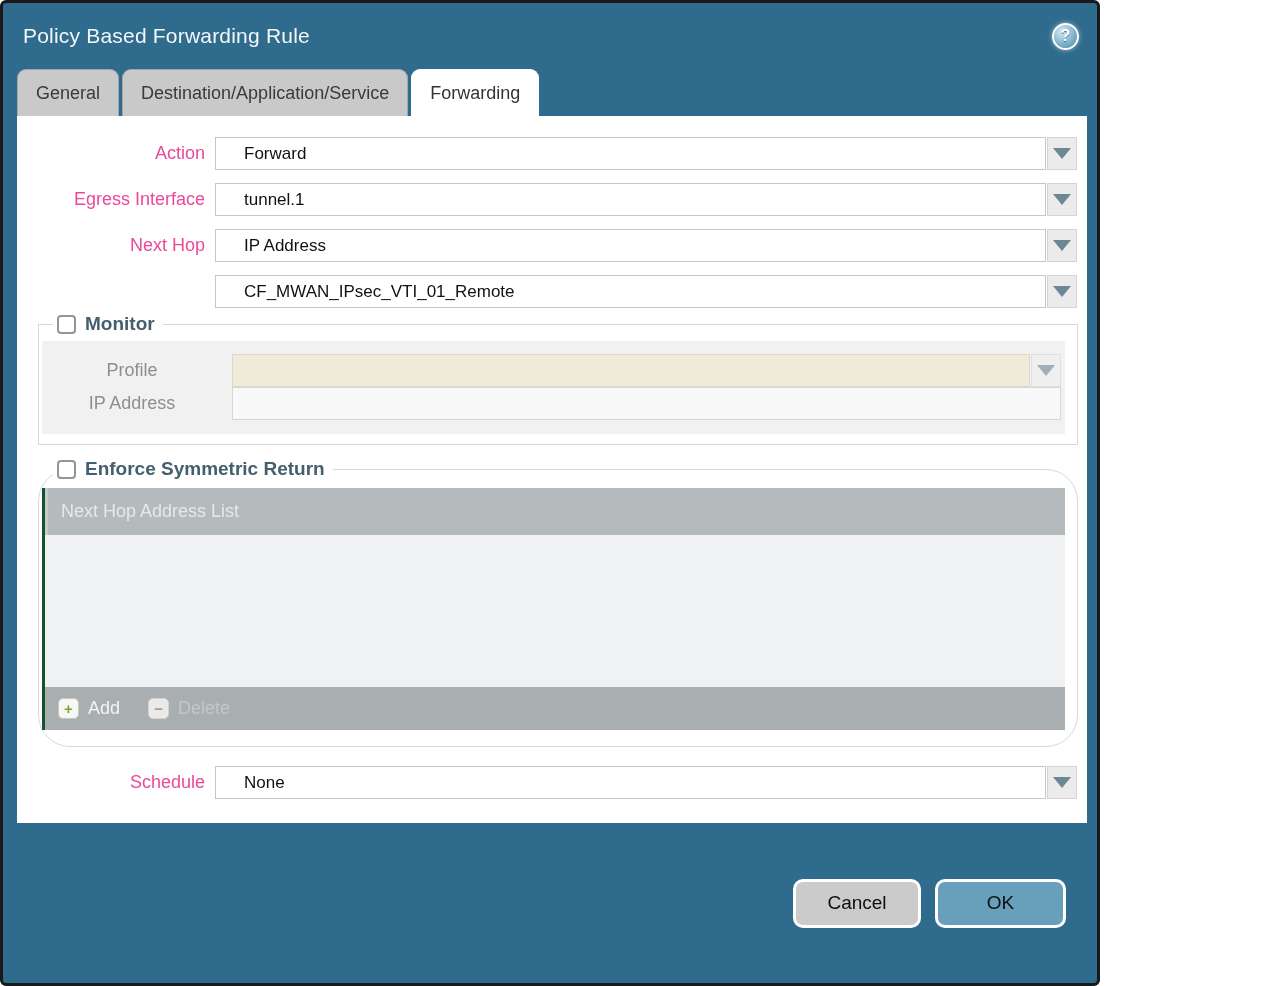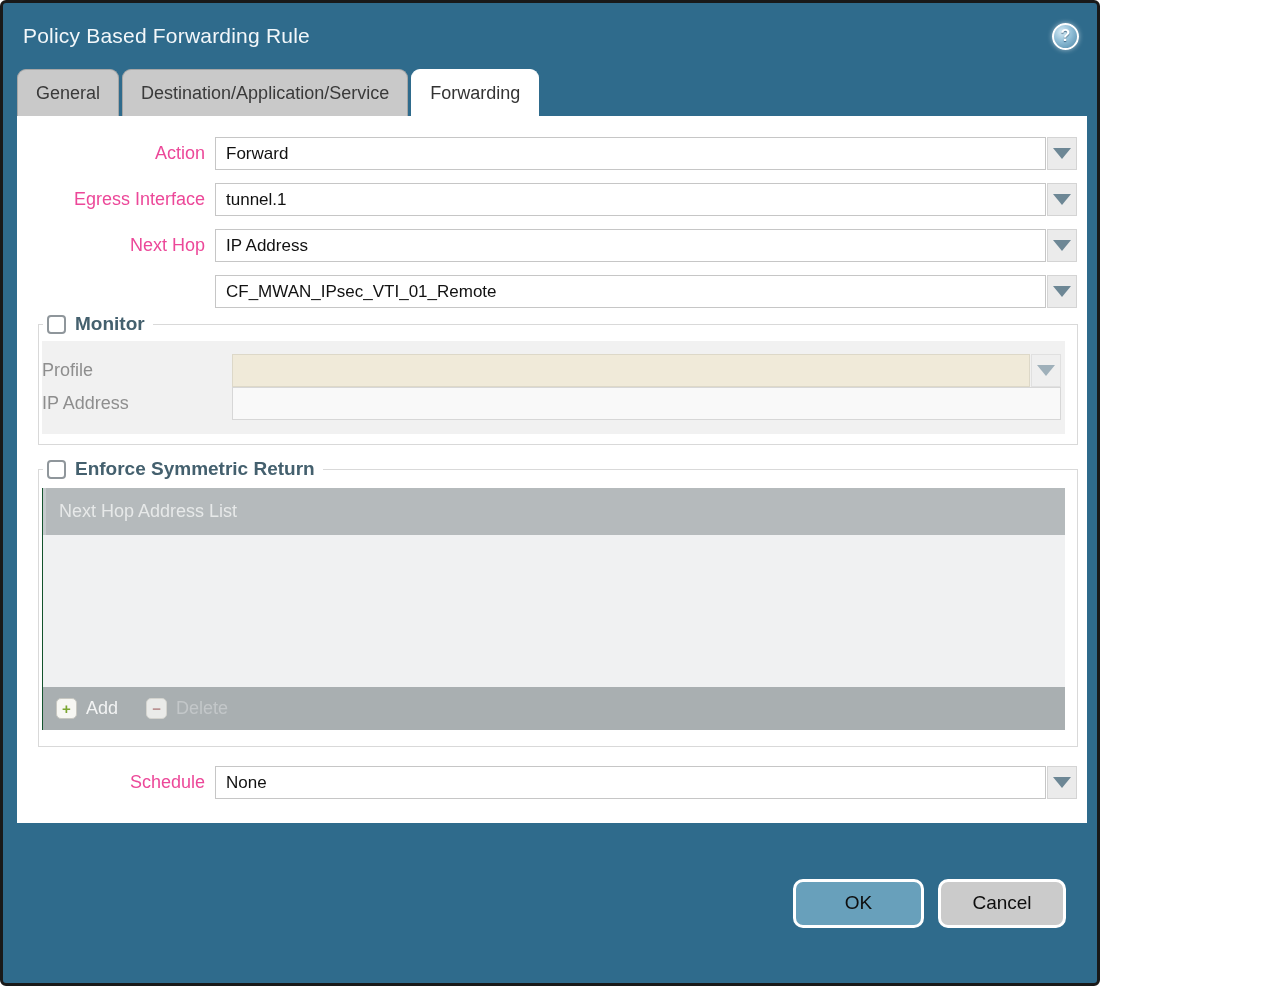--- a/index.html
+++ b/index.html
@@ -63,21 +63,21 @@
     margin: 0 10px 13px 0;
   }
   .form-label {
     flex: 0 0 198px; text-align: right; padding-right: 10px;
     font-size: 18px; color: #ec4899; white-space: nowrap;
   }
   .field-input {
     flex: 1 1 auto; height: 33px;
     border: 1px solid #c6c6c6; background: #ffffff;
     font-family: inherit; font-size: 17px; color: #111111;
-    padding: 0 10px; outline: none; min-width: 0;
+    padding: 0 28px; outline: none; min-width: 0;
   }
   .dd-btn {
     flex: 0 0 30px; height: 33px; margin-left: 1px;
     background: #ebebeb; border: 1px solid #d4d4d4;
     display: flex; align-items: center; justify-content: center;
     cursor: pointer;
   }
   .dd-arrow {
     width: 0; height: 0;
     border-left: 9px solid transparent;
@@ -88,41 +88,41 @@
   .dd-btn.disabled .dd-arrow { border-top-color: #9fb0ba; }
   
   .group {
     border: 1px solid #d9d9d9;
     margin: 4px 9px 14px 21px;
     padding: 0 0 8px 0;
   }
   .legend-row {
     display: flex; align-items: center; gap: 9px;
     background: #ffffff; width: max-content;
-    position: relative; top: -12px; left: 4px;
+    position: relative; top: -12px; left: 14px;
     padding: 0 8px 0 4px; margin-bottom: -8px;
   }
   .checkbox {
     width: 19px; height: 19px;
     border: 2px solid #8f969b; border-radius: 4px;
     background: #ffffff; cursor: pointer; flex: 0 0 auto;
   }
   .legend-text {
     font-size: 19px; font-weight: bold; color: #44606e;
     white-space: nowrap;
   }
   
   .monitor-body {
     background: #f1f1f1;
     margin: 2px 12px 2px 3px;
     padding: 13px 4px 14px 0;
   }
   .monitor-row { display: flex; align-items: center; margin-bottom: 0; }
   .monitor-label {
-    flex: 0 0 190px; text-align: left; padding-right: 10px;
+    flex: 0 0 190px; text-align: center; padding-right: 10px;
     font-size: 18px; color: #8e8e8e; white-space: nowrap;
   }
   .profile-input {
     flex: 1 1 auto; height: 33px; min-width: 0;
     background: #f0ead9; border: 1px solid #ddd8c8;
     font-family: inherit; font-size: 17px; padding: 0 10px; outline: none;
   }
   .disable-row {
     display: flex; align-items: center; gap: 13px;
     margin: 15px 0 13px 234px;
@@ -130,21 +130,21 @@
   .checkbox.disabled { border-color: #c9c9c9; cursor: default; }
   .disable-label { font-size: 18px; color: #9a9a9a; }
   .ip-input {
     flex: 1 1 auto; height: 33px; min-width: 0;
     background: #f9f9f9; border: 1px solid #d7d7d7;
     font-family: inherit; font-size: 17px; padding: 0 10px; outline: none;
   }
   
   .nh-table {
     margin: 4px 12px 8px 3px;
-    border-left: 1px solid #14532d;
+    border-left: 3px solid #14532d;
   }
   .nh-header {
     height: 47px; background: #b5babc;
     border-left: 3px solid #c6cbcd;
     display: flex; align-items: center;
     padding-left: 13px;
     color: #e7e9e9; font-size: 18px;
   }
   .nh-body { height: 152px; background: #f0f1f2; }
   .nh-footer {
@@ -245,21 +245,21 @@
             <span class="dd-arrow"></span>
           </div>
         </div>
         <div class="monitor-row">
           <div class="monitor-label">IP Address</div>
           <input class="ip-input" disabled="" value="" style="">
         </div>
       </div>
     </div>
 
-    <div class="group" style="margin-top:24px;">
+    <div class="group" style="margin-top:24px;border-radius:32px;">
       <div class="legend-row">
         <span class="checkbox"></span>
         <span class="legend-text">Enforce Symmetric Return</span>
       </div>
       <div class="nh-table">
         <div class="nh-header">Next Hop Address List</div>
         <div class="nh-body"></div>
         <div class="nh-footer">
           <div class="tbl-btn">
             <span class="mini-icon">
@@ -281,17 +281,17 @@
       <div class="form-label">Schedule</div>
       <input class="field-input" value="None" style="">
       <div class="dd-btn">
         <span class="dd-arrow"></span>
       </div>
     </div>
 
   </div>
 
   <div class="actionbar">
+    <button class="btn btn-cancel">Cancel</button>
     <button class="btn btn-ok">OK</button>
-    <button class="btn btn-cancel">Cancel</button>
   </div>
 
 </div>
 
 </body></html>

